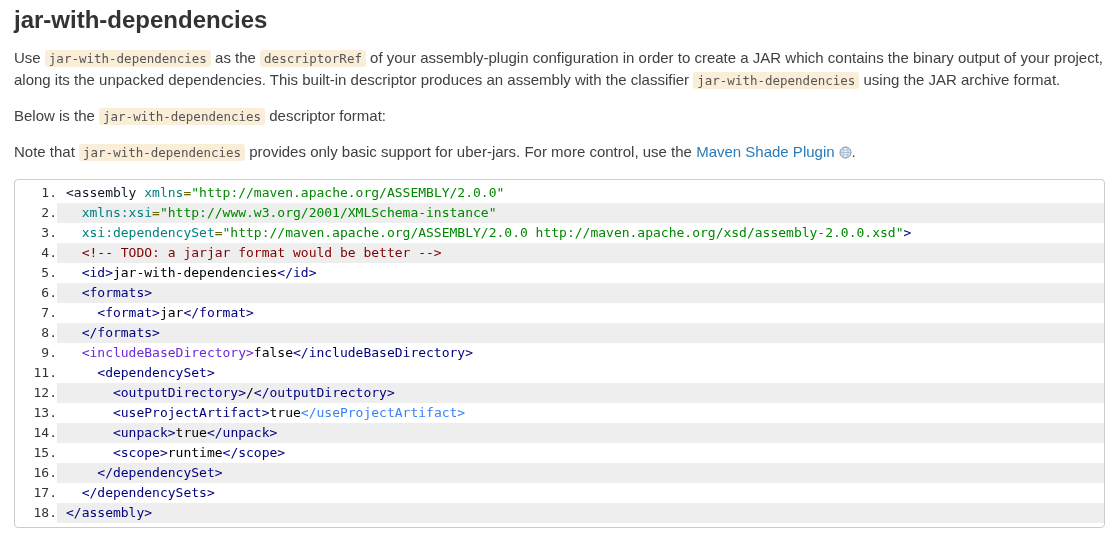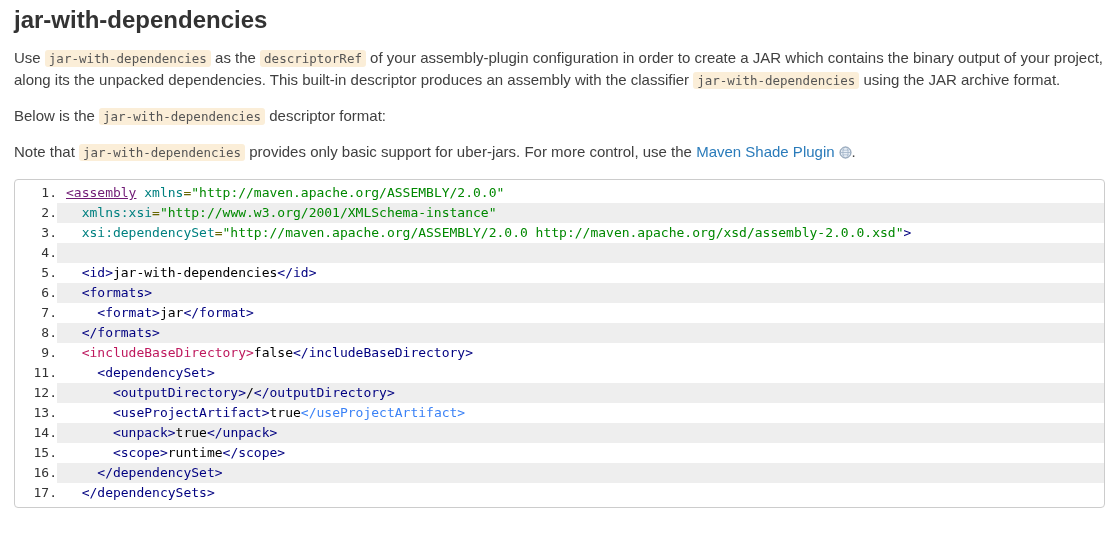--- a/index.html
+++ b/index.html
@@ -59,53 +59,53 @@
       <p>Note that <code class="chip">jar-with-dependencies</code> provides only basic support for uber-jars. For more control, use the <a href="#">Maven Shade Plugin</a><span class="globe"><svg width="13" height="13" viewBox="0 0 13 13" aria-hidden="true">
             <circle cx="6.5" cy="6.5" r="5.5" fill="#e8eef5" stroke="#7a8fa6" stroke-width="1"></circle>
             <ellipse cx="6.5" cy="6.5" rx="2.6" ry="5.5" fill="none" stroke="#9fb3c8" stroke-width="0.8"></ellipse>
             <path d="M1 6.5h11" stroke="#9fb3c8" stroke-width="0.8" fill="none"></path>
             <path d="M1.8 3.5c1.4 1 8 1 9.4 0 M1.8 9.5c1.4-1 8-1 9.4 0" stroke="#9fb3c8" stroke-width="0.7" fill="none"></path>
           </svg></span>.</p>
     </div>
   <div class="codeblock">
       <div class="row">
         <span class="gut">1.</span>
-        <span class="cd"><span style="color: #701a75; text-decoration: underline;">&lt;assembly</span><span style="color: rgb(0, 0, 0);"> </span><span style="color: rgb(0, 128, 128);">xmlns</span><span style="color: rgb(102, 102, 0);">=</span><span style="color: rgb(0, 136, 0);">"http://maven.apache.org/ASSEMBLY/2.0.0"</span></span>
+        <span class="cd"><span style="color: #0f172a;">&lt;assembly</span><span style="color: rgb(0, 0, 0);"> </span><span style="color: rgb(0, 128, 128);">xmlns</span><span style="color: rgb(102, 102, 0);">=</span><span style="color: rgb(0, 136, 0);">"http://maven.apache.org/ASSEMBLY/2.0.0"</span></span>
       </div>
       <div class="row striped">
         <span class="gut">2.</span>
         <span class="cd"><span style="color: rgb(0, 0, 0);">  </span><span style="color: rgb(0, 128, 128);">xmlns:xsi</span><span style="color: rgb(102, 102, 0);">=</span><span style="color: rgb(0, 136, 0);">"http://www.w3.org/2001/XMLSchema-instance"</span></span>
       </div>
       <div class="row">
         <span class="gut">3.</span>
         <span class="cd"><span style="color: rgb(0, 0, 0);">  </span><span style="color: rgb(0, 128, 128);">xsi:dependencySet</span><span style="color: rgb(102, 102, 0);">=</span><span style="color: rgb(0, 136, 0);">"http://maven.apache.org/ASSEMBLY/2.0.0 http://maven.apache.org/xsd/assembly-2.0.0.xsd"</span><span style="color: rgb(0, 0, 128);">&gt;</span></span>
       </div>
       <div class="row striped">
         <span class="gut">4.</span>
-        <span class="cd"><span style="color: rgb(0, 0, 0);">  </span></span>
+        <span class="cd"><span style="color: rgb(0, 0, 0);">  </span><span style="color: rgb(128, 0, 0);">&lt;!-- TODO: a jarjar format would be better --&gt;</span></span>
       </div>
       <div class="row">
         <span class="gut">5.</span>
         <span class="cd"><span style="color: rgb(0, 0, 0);">  </span><span style="color: rgb(0, 0, 128); text-align: right;">&lt;id&gt;</span><span style="color: rgb(0, 0, 0);">jar-with-dependencies</span><span style="color: rgb(0, 0, 128); text-align: center;">&lt;/id&gt;</span></span>
       </div>
       <div class="row striped">
         <span class="gut">6.</span>
         <span class="cd"><span style="color: rgb(0, 0, 0);">  </span><span style="color: rgb(0, 0, 128);">&lt;formats&gt;</span></span>
       </div>
       <div class="row">
         <span class="gut">7.</span>
         <span class="cd"><span style="color: rgb(0, 0, 0);">    </span><span style="color: rgb(0, 0, 128);">&lt;format&gt;</span><span style="color: rgb(0, 0, 0);">jar</span><span style="color: rgb(0, 0, 128);">&lt;/format&gt;</span></span>
       </div>
       <div class="row striped">
         <span class="gut">8.</span>
         <span class="cd"><span style="color: rgb(0, 0, 0);">  </span><span style="color: rgb(0, 0, 128);">&lt;/formats&gt;</span></span>
       </div>
       <div class="row">
         <span class="gut">9.</span>
-        <span class="cd"><span style="color: rgb(0, 0, 0);">  </span><span style="color: #be185d;">&lt;includeBaseDirectory&gt;</span><span style="color: rgb(0, 0, 0);">false</span><span style="color: rgb(0, 0, 128);">&lt;/includeBaseDirectory&gt;</span></span>
+        <span class="cd"><span style="color: rgb(0, 0, 0);">  </span><span style="color: #6d28d9;">&lt;includeBaseDirectory&gt;</span><span style="color: rgb(0, 0, 0);">false</span><span style="color: rgb(0, 0, 128);">&lt;/includeBaseDirectory&gt;</span></span>
       </div>
       <div class="row">
         <span class="gut">11.</span>
         <span class="cd"><span style="color: rgb(0, 0, 0);">    </span><span style="color: rgb(0, 0, 128);">&lt;dependencySet&gt;</span></span>
       </div>
       <div class="row striped">
         <span class="gut">12.</span>
         <span class="cd"><span style="color: rgb(0, 0, 0);">      </span><span style="color: rgb(0, 0, 128);">&lt;outputDirectory&gt;</span><span style="color: rgb(0, 0, 0);">/</span><span style="color: rgb(0, 0, 128);">&lt;/outputDirectory&gt;</span></span>
       </div>
       <div class="row">
@@ -121,14 +121,18 @@
         <span class="cd"><span style="color: rgb(0, 0, 0);">      </span><span style="color: rgb(0, 0, 128);">&lt;scope&gt;</span><span style="color: rgb(0, 0, 0);">runtime</span><span style="color: rgb(0, 0, 128);">&lt;/scope&gt;</span></span>
       </div>
       <div class="row striped">
         <span class="gut">16.</span>
         <span class="cd"><span style="color: rgb(0, 0, 0);">    </span><span style="color: rgb(0, 0, 128);">&lt;/dependencySet&gt;</span></span>
       </div>
       <div class="row">
         <span class="gut">17.</span>
         <span class="cd"><span style="color: rgb(0, 0, 0);">  </span><span style="color: rgb(0, 0, 128);">&lt;/dependencySets&gt;</span></span>
       </div>
+      <div class="row striped">
+        <span class="gut">18.</span>
+        <span class="cd"><span style="color: rgb(0, 0, 128);">&lt;/assembly&gt;</span></span>
+      </div>
     </div>
 </div>
 
 </body></html>

